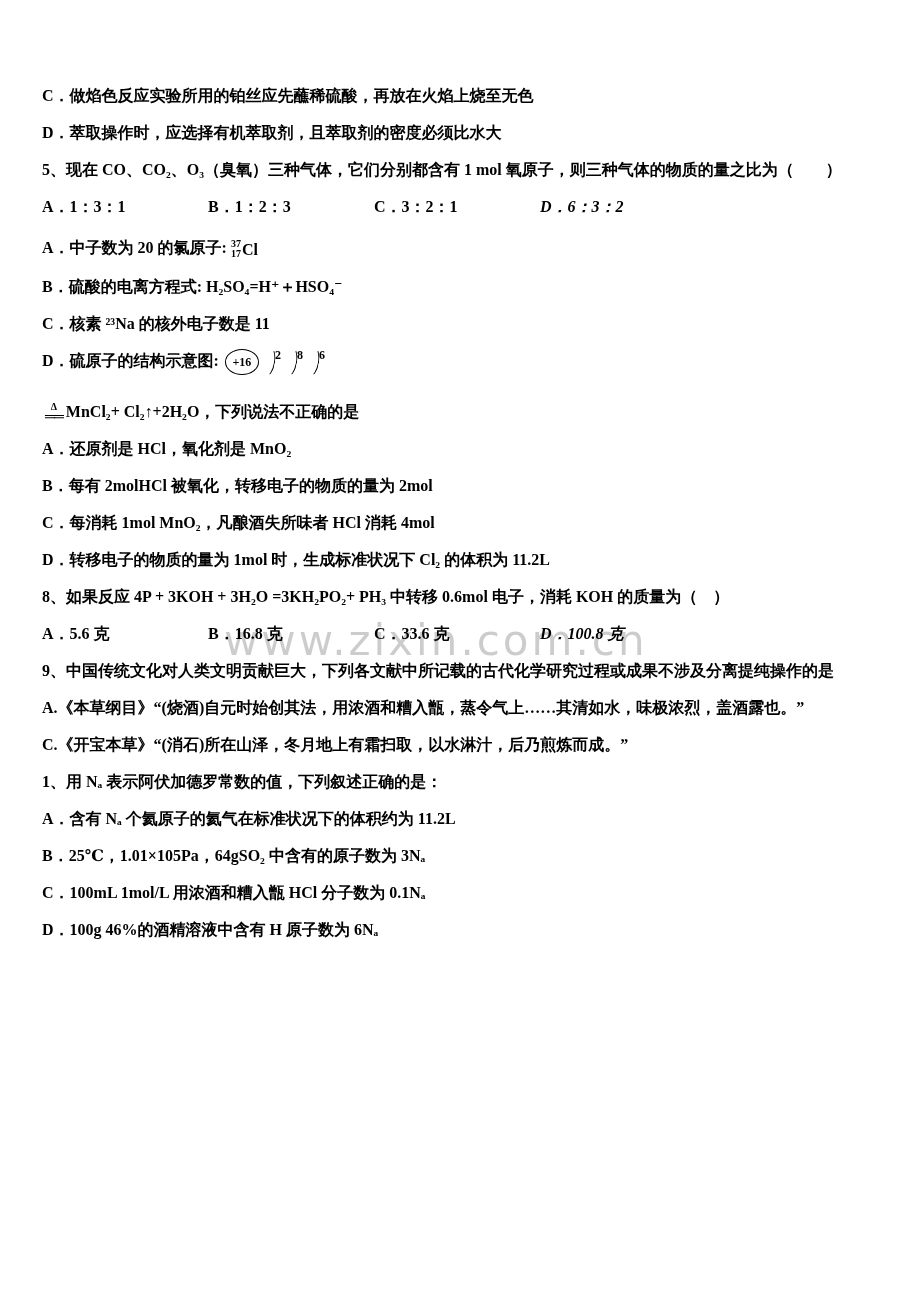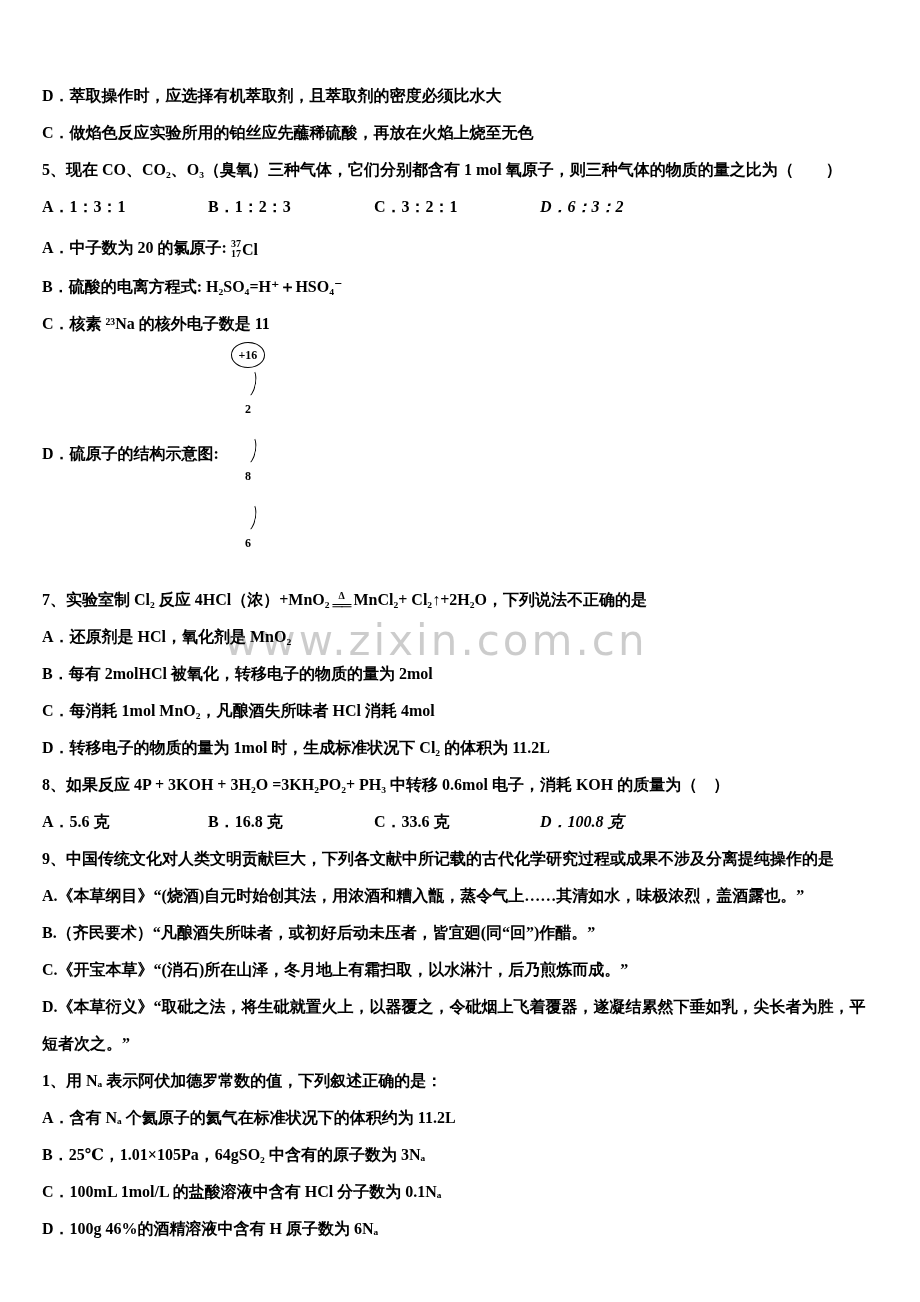--- a/index.html
+++ b/index.html
@@ -21,21 +21,21 @@
   
   .opts span { display: inline-block; width: 162px; }
   .opts span:last-child { width: auto; font-style: italic; }
 
   
   .isotope { display: inline-flex; align-items: center; vertical-align: middle; justify-content: flex-end; }
   .isotope .nums { display: inline-flex; flex-direction: column; align-items: flex-end;
                    font-size: 10px; line-height: 10px; margin-right: 1px; }
 
   
-  .atom { display: inline-flex; align-items: center; vertical-align: middle; margin-left: 8px; flex-direction: column; }
+  .atom { display: inline-flex; align-items: center; vertical-align: middle; margin-left: 2px; }
   .atom .nucleus { width: 32px; height: 24px; border: 1.6px solid #000; border-radius: 50%;
                    display: inline-flex; align-items: center; justify-content: center;
                    font-size: 12px; line-height: 1; flex: 0 0 auto; }
   .atom .arc { width: 12px; height: 28px; border-radius: 50%;
                border: 1.8px solid transparent; border-right-color: #000;
                margin-left: 2px; display: inline-block; transform: rotate(10deg); }
   .atom .shell-num { font-size: 12px; transform: translateY(-7px); display: inline-block; }
 
   
   .deltaeq { display: inline-flex; flex-direction: column; align-items: center;
@@ -48,22 +48,22 @@
                font-size: 42px; letter-spacing: 3px; color: rgba(0,0,0,0.20);
                pointer-events: none; z-index: 5; }
 </style>
 </head>
 <body>
 
 <div class="watermark">www.zixin.com.cn</div>
 
 <div class="page">
 
+  <p class="line">C．做焰色反应实验所用的铂丝应先蘸稀硫酸，再放在火焰上烧至无色</p>
   <p class="line">D．萃取操作时，应选择有机萃取剂，且萃取剂的密度必须比水大</p>
-  <p class="line">C．做焰色反应实验所用的铂丝应先蘸稀硫酸，再放在火焰上烧至无色</p>
 
   <p class="line">5、现在 CO、CO₂、O₃（臭氧）三种气体，它们分别都含有 1 mol 氧原子，则三种气体的物质的量之比为（　　）</p>
   <p class="line opts">
     <span>A．1：3：1</span>
     <span>B．1：2：3</span>
     <span>C．3：2：1</span>
     <span>D．6：3：2</span>
   </p>
 
   <p class="line mt-a">
@@ -83,44 +83,42 @@
         <span class="arc"></span>
         <span class="shell-num">2</span>
         <span class="arc"></span>
         <span class="shell-num">8</span>
         <span class="arc"></span>
         <span class="shell-num">6</span>
       </span>
   </p>
 
   <p class="line mt-b">
-    <span>7、实验室制 Cl₂ 反应 4HCl（浓）+MnO₂</span><span class="deltaeq">
+    <span class="deltaeq">
         <span class="d">Δ</span>
         <span class="e">══</span>
       </span><span>MnCl₂+ Cl₂↑+2H₂O，下列说法不正确的是</span>
   </p>
   <p class="line">A．还原剂是 HCl，氧化剂是 MnO₂</p>
   <p class="line">B．每有 2molHCl 被氧化，转移电子的物质的量为 2mol</p>
   <p class="line">C．每消耗 1mol MnO₂，凡酿酒失所味者 HCl 消耗 4mol</p>
   <p class="line">D．转移电子的物质的量为 1mol 时，生成标准状况下 Cl₂ 的体积为 11.2L</p>
 
   <p class="line">8、如果反应 4P + 3KOH + 3H₂O =3KH₂PO₂+ PH₃ 中转移 0.6mol 电子，消耗 KOH 的质量为（　）</p>
   <p class="line opts">
     <span>A．5.6 克</span>
     <span>B．16.8 克</span>
     <span>C．33.6 克</span>
     <span>D．100.8 克</span>
   </p>
 
   <p class="line">9、中国传统文化对人类文明贡献巨大，下列各文献中所记载的古代化学研究过程或成果不涉及分离提纯操作的是</p>
   <p class="line">A.《本草纲目》“(烧酒)自元时始创其法，用浓酒和糟入甑，蒸令气上……其清如水，味极浓烈，盖酒露也。”</p>
-  <p class="line">B.（齐民要术）“凡酿酒失所味者，或初好后动未压者，皆宜廻(同“回”)作醋。”</p>
   <p class="line">C.《开宝本草》“(消石)所在山泽，冬月地上有霜扫取，以水淋汁，后乃煎炼而成。”</p>
-  <p class="line">D.《本草衍义》“取砒之法，将生砒就置火上，以器覆之，令砒烟上飞着覆器，遂凝结累然下垂如乳，尖长者为胜，平短者次之。”</p>
 
   <p class="line">1、用 Nₐ 表示阿伏加德罗常数的值，下列叙述正确的是：</p>
   <p class="line">A．含有 Nₐ 个氦原子的氦气在标准状况下的体积约为 11.2L</p>
   <p class="line">B．25℃，1.01×105Pa，64gSO₂ 中含有的原子数为 3Nₐ</p>
-  <p class="line">C．100mL 1mol/L 的盐酸溶液中含有 HCl 分子数为 0.1Nₐ</p>
+  <p class="line">C．100mL 1mol/L 用浓酒和糟入甑 HCl 分子数为 0.1Nₐ</p>
   <p class="line">D．100g 46%的酒精溶液中含有 H 原子数为 6Nₐ</p>
 
 
 </div>
 
 </body></html>

